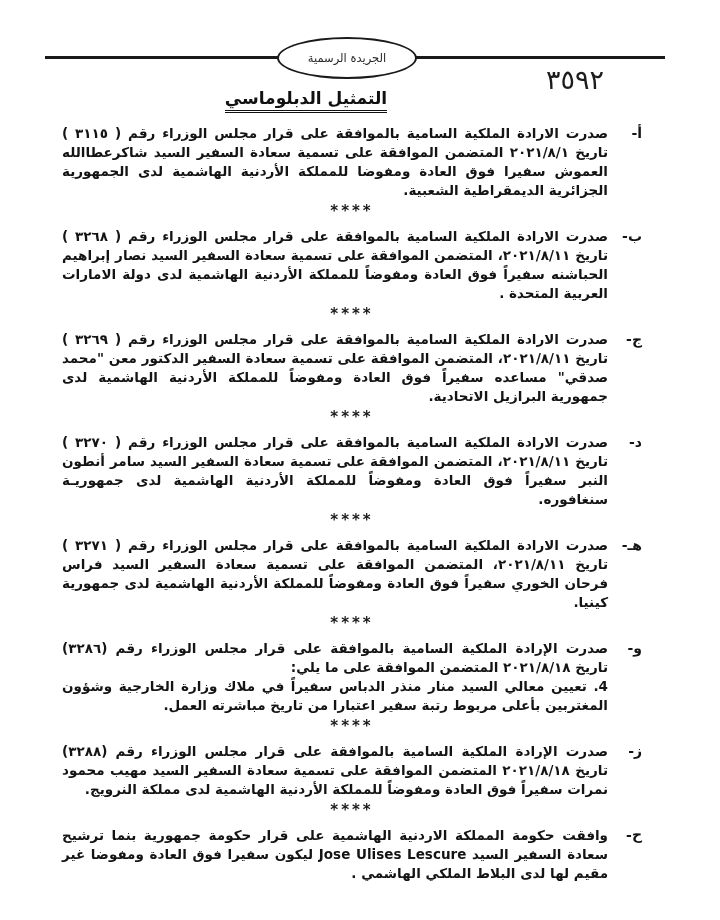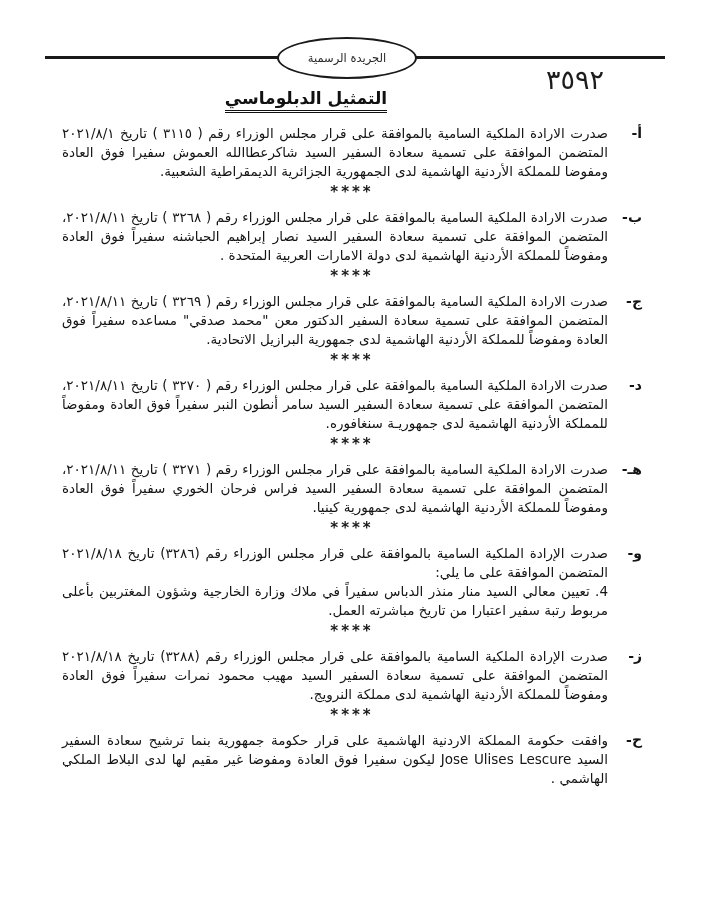--- a/index.html
+++ b/index.html
@@ -94,21 +94,21 @@
     width: 34px;
     font-size: 14px;
     font-weight: 700;
     line-height: 19px;
     color: #141414;
   }
   .item-body { flex: 1; min-width: 0; }
   .item-text {
     margin: 0;
     font-size: 13.5px;
-    font-weight: 400;
+    font-weight: 700;
     line-height: 19px;
     text-align: justify;
     color: #141414;
   }
   .subitem {
     margin-top: 0;
   }
   .separator {
     text-align: center;
     font-size: 15px;

